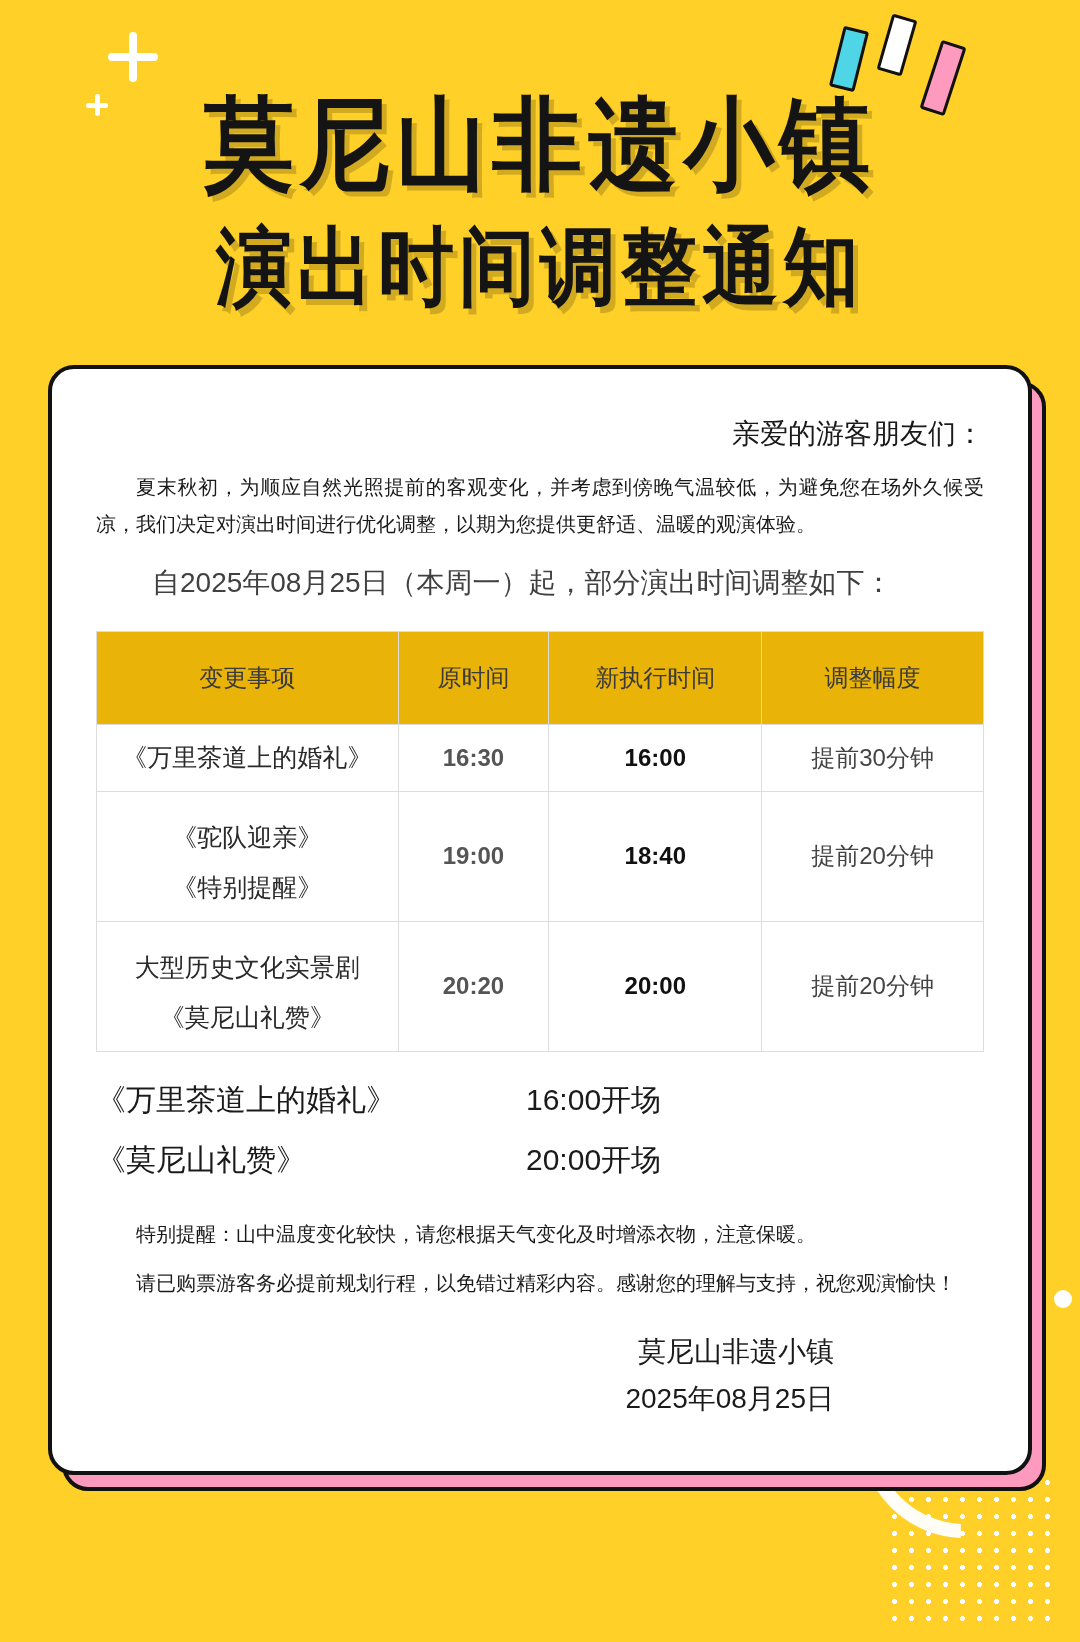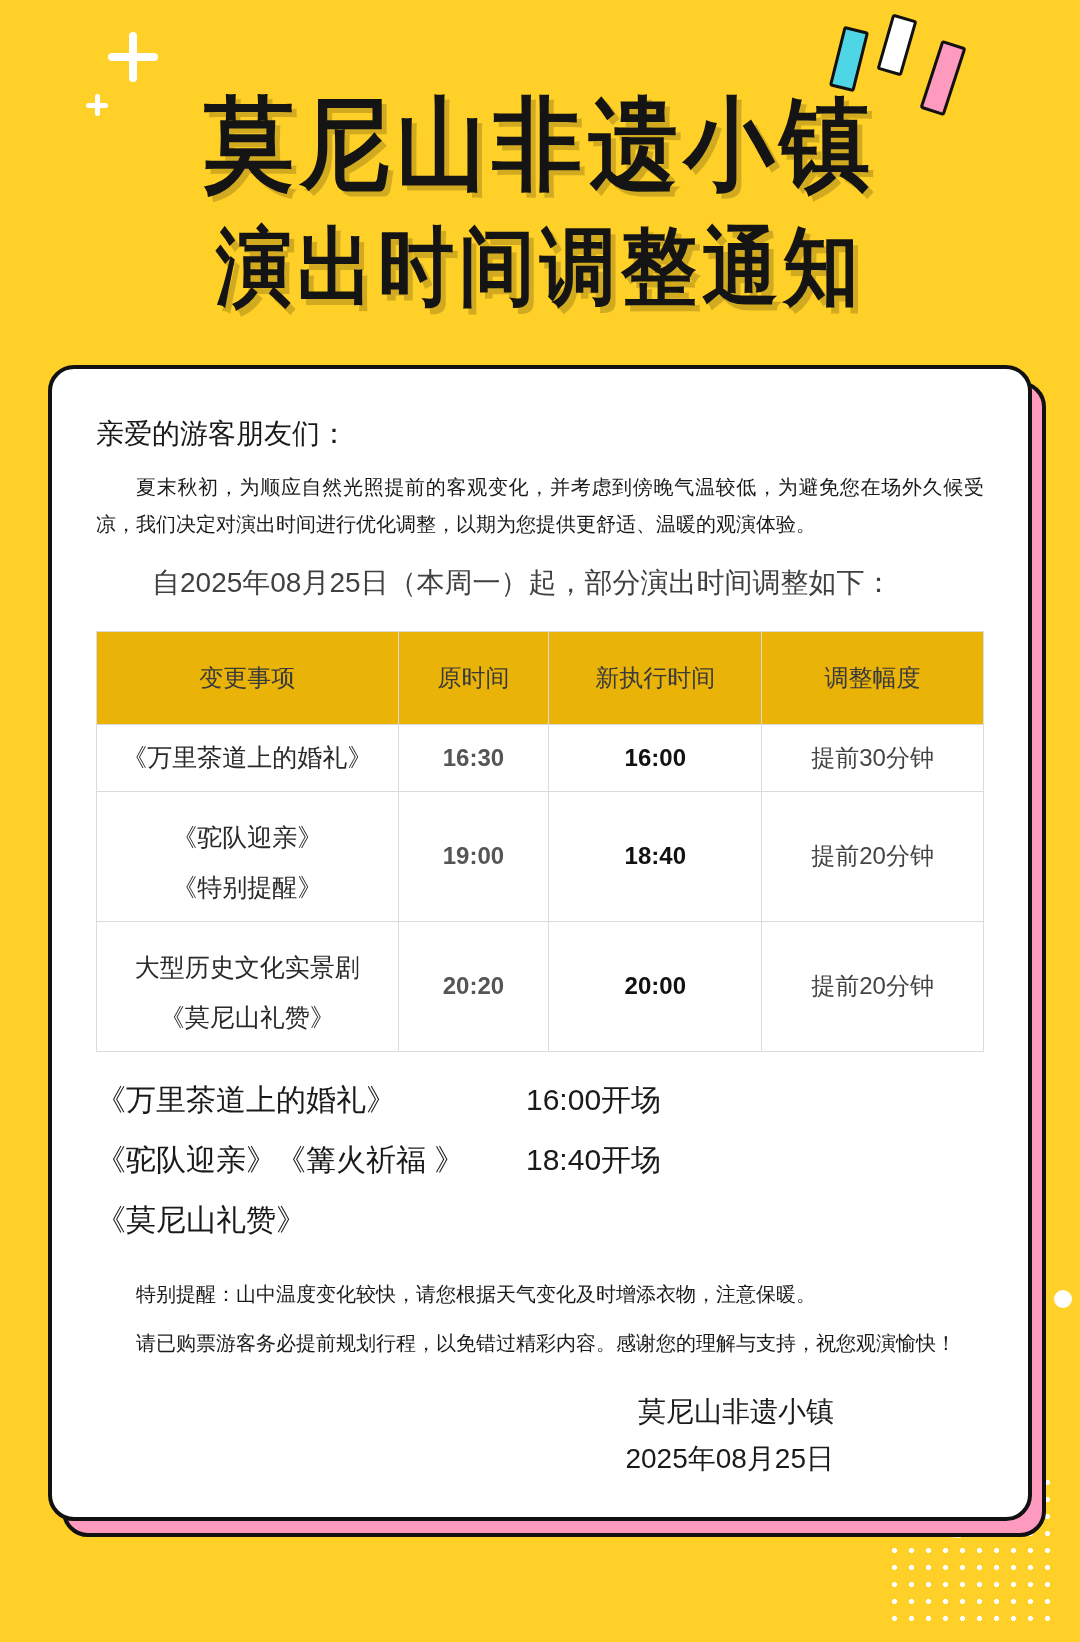--- a/index.html
+++ b/index.html
@@ -130,20 +130,21 @@
     border-radius: 26px;
     padding: 40px 44px 34px 44px;
     min-height: 1110px;
   }
 
   .greeting {
     font-size: 28px;
     color: #1a1a1a;
     line-height: 1.8;
     margin-bottom: 10px;
+    text-align: right;
   }
   p.body {
     font-size: 20px;
     color: #1a1a1a;
     line-height: 1.85;
     text-indent: 2em;
     margin-bottom: 12px;
     text-align: justify;
   }
   p.effective {
@@ -270,25 +271,22 @@
         </tr>
       </tbody>
     </table>
 
     <div class="showlist">
       <div class="show-row">
         <span class="name">《万里茶道上的婚礼》</span>
         <span class="time">16:00开场</span>
       </div>
       <div class="show-row">
-        <span class="name">《驼队迎亲》《篝火祈福 》</span>
-        <span class="time">18:40开场</span>
-      </div>
-      <div class="show-row">
         <span class="name">《莫尼山礼赞》</span>
+        <span class="time">20:00开场</span>
       </div>
     </div>
 
     <p class="body">特别提醒：山中温度变化较快，请您根据天气变化及时增添衣物，注意保暖。</p>
     <p class="body">请已购票游客务必提前规划行程，以免错过精彩内容。感谢您的理解与支持，祝您观演愉快！</p>
 
     <div class="signoff">
       <div>莫尼山非遗小镇</div>
       <div>2025年08月25日</div>
     </div>

